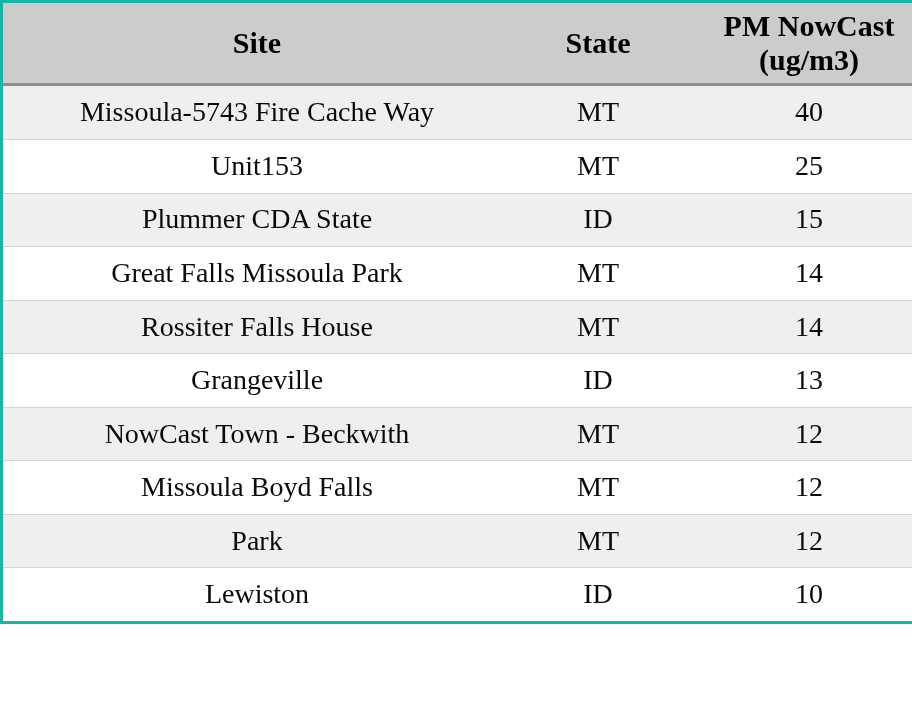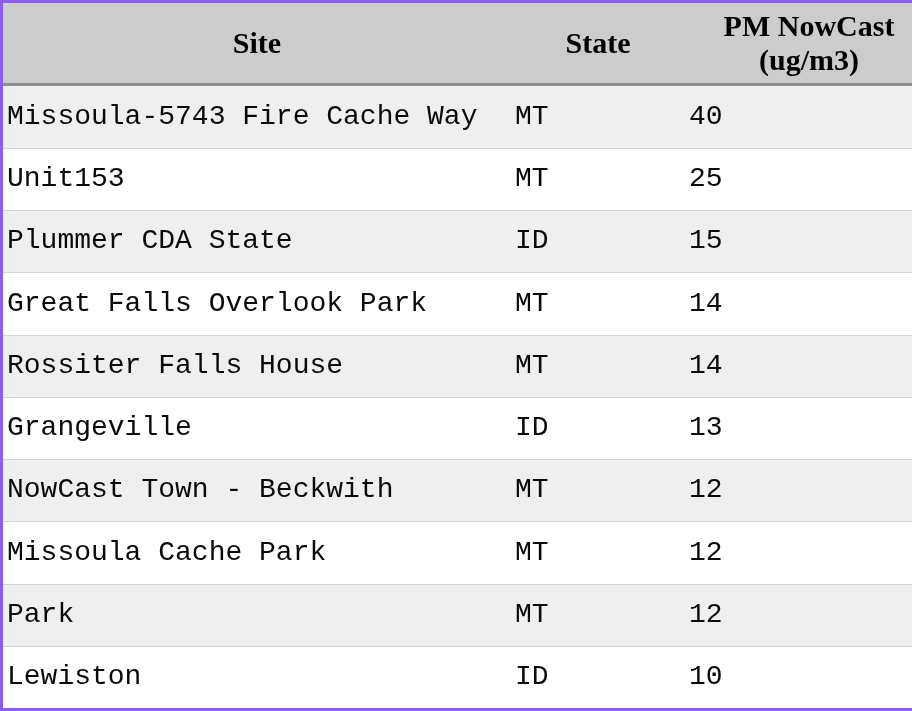--- a/index.html
+++ b/index.html
@@ -9,22 +9,22 @@
   }
   body {
     width: 912px;
     height: 711px;
     font-family: "Liberation Serif", serif;
     overflow: hidden;
   }
   .table-frame {
     box-sizing: border-box;
     width: 912px;
-    height: 711px;
-    border: 3px solid #8b5cf6;
+    height: 624px;
+    border: 3px solid #14b8a6;
     background: #ffffff;
   }
   table.data-table {
     width: 100%;
     height: 100%;
     border-collapse: collapse;
     table-layout: fixed;
   }
   thead th {
     background: #cccccc;
@@ -36,24 +36,24 @@
     vertical-align: middle;
     padding: 6px 4px;
     border-bottom: 3px solid #8f8f8f;
     line-height: 1.14;
   }
   th.col-site { width: 500px; }
   th.col-state { width: 166px; margin-top: 22px; }
   th.col-value { width: 240px; }
 
   tbody td {
-    font-family: Liberation Mono, monospace;
+    font-family: Liberation Serif, serif;
     font-size: 28px;
     color: #0a0a0a;
-    text-align: left;
+    text-align: center;
     vertical-align: middle;
     padding: 8px 4px;
     border-bottom: 1px solid #d4d4d4;
     line-height: 1.1;
   }
   tbody tr:nth-child(odd) td {
     background: #efefef;
   }
   tbody tr:nth-child(even) td {
     background: #ffffff;
@@ -84,41 +84,41 @@
         <td>Unit153</td>
         <td>MT</td>
         <td>25</td>
       </tr>
       <tr>
         <td>Plummer CDA State</td>
         <td>ID</td>
         <td>15</td>
       </tr>
       <tr>
-        <td>Great Falls Overlook Park</td>
+        <td>Great Falls Missoula Park</td>
         <td>MT</td>
         <td>14</td>
       </tr>
       <tr>
         <td>Rossiter Falls House</td>
         <td>MT</td>
         <td>14</td>
       </tr>
       <tr>
         <td>Grangeville</td>
         <td>ID</td>
         <td>13</td>
       </tr>
       <tr>
         <td>NowCast Town - Beckwith</td>
         <td>MT</td>
         <td>12</td>
       </tr>
       <tr>
-        <td>Missoula Cache Park</td>
+        <td>Missoula Boyd Falls</td>
         <td>MT</td>
         <td>12</td>
       </tr>
       <tr>
         <td>Park</td>
         <td>MT</td>
         <td>12</td>
       </tr>
       <tr>
         <td>Lewiston</td>

